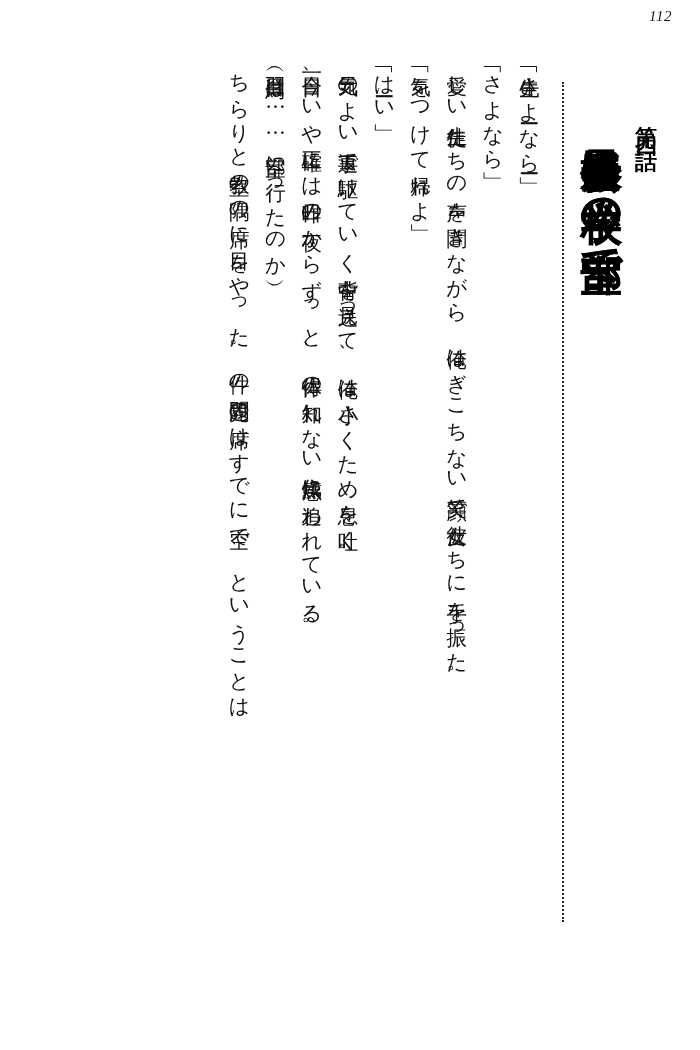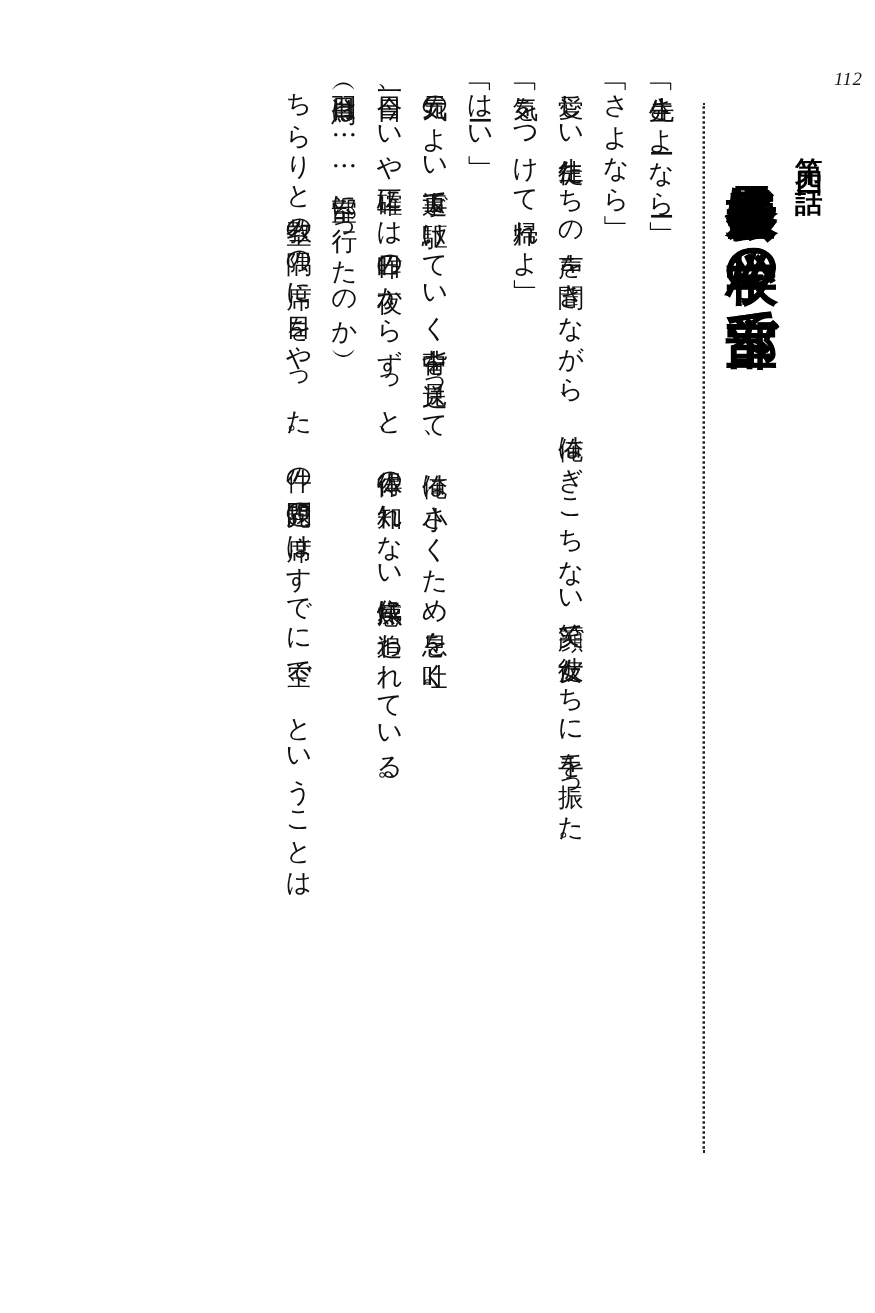--- a/index.html
+++ b/index.html
@@ -13,26 +13,25 @@
     position: relative;
     font-family: "Liberation Serif", "DejaVu Serif", serif;
     color: #111111;
     overflow: hidden;
   }
 
   
   .page-number {
     position: absolute;
     top: 8px;
-    right: 10px;
+    right: 28px;
     font-style: italic;
     font-size: 15px;
     letter-spacing: 0.5px;
     color: #1a1a1a;
-    margin-top: 48px;
   }
 
   
   .page-body {
     position: absolute;
     top: 60px;
     right: 24px;
     left: 24px;
     bottom: 28px;
     display: flex;

